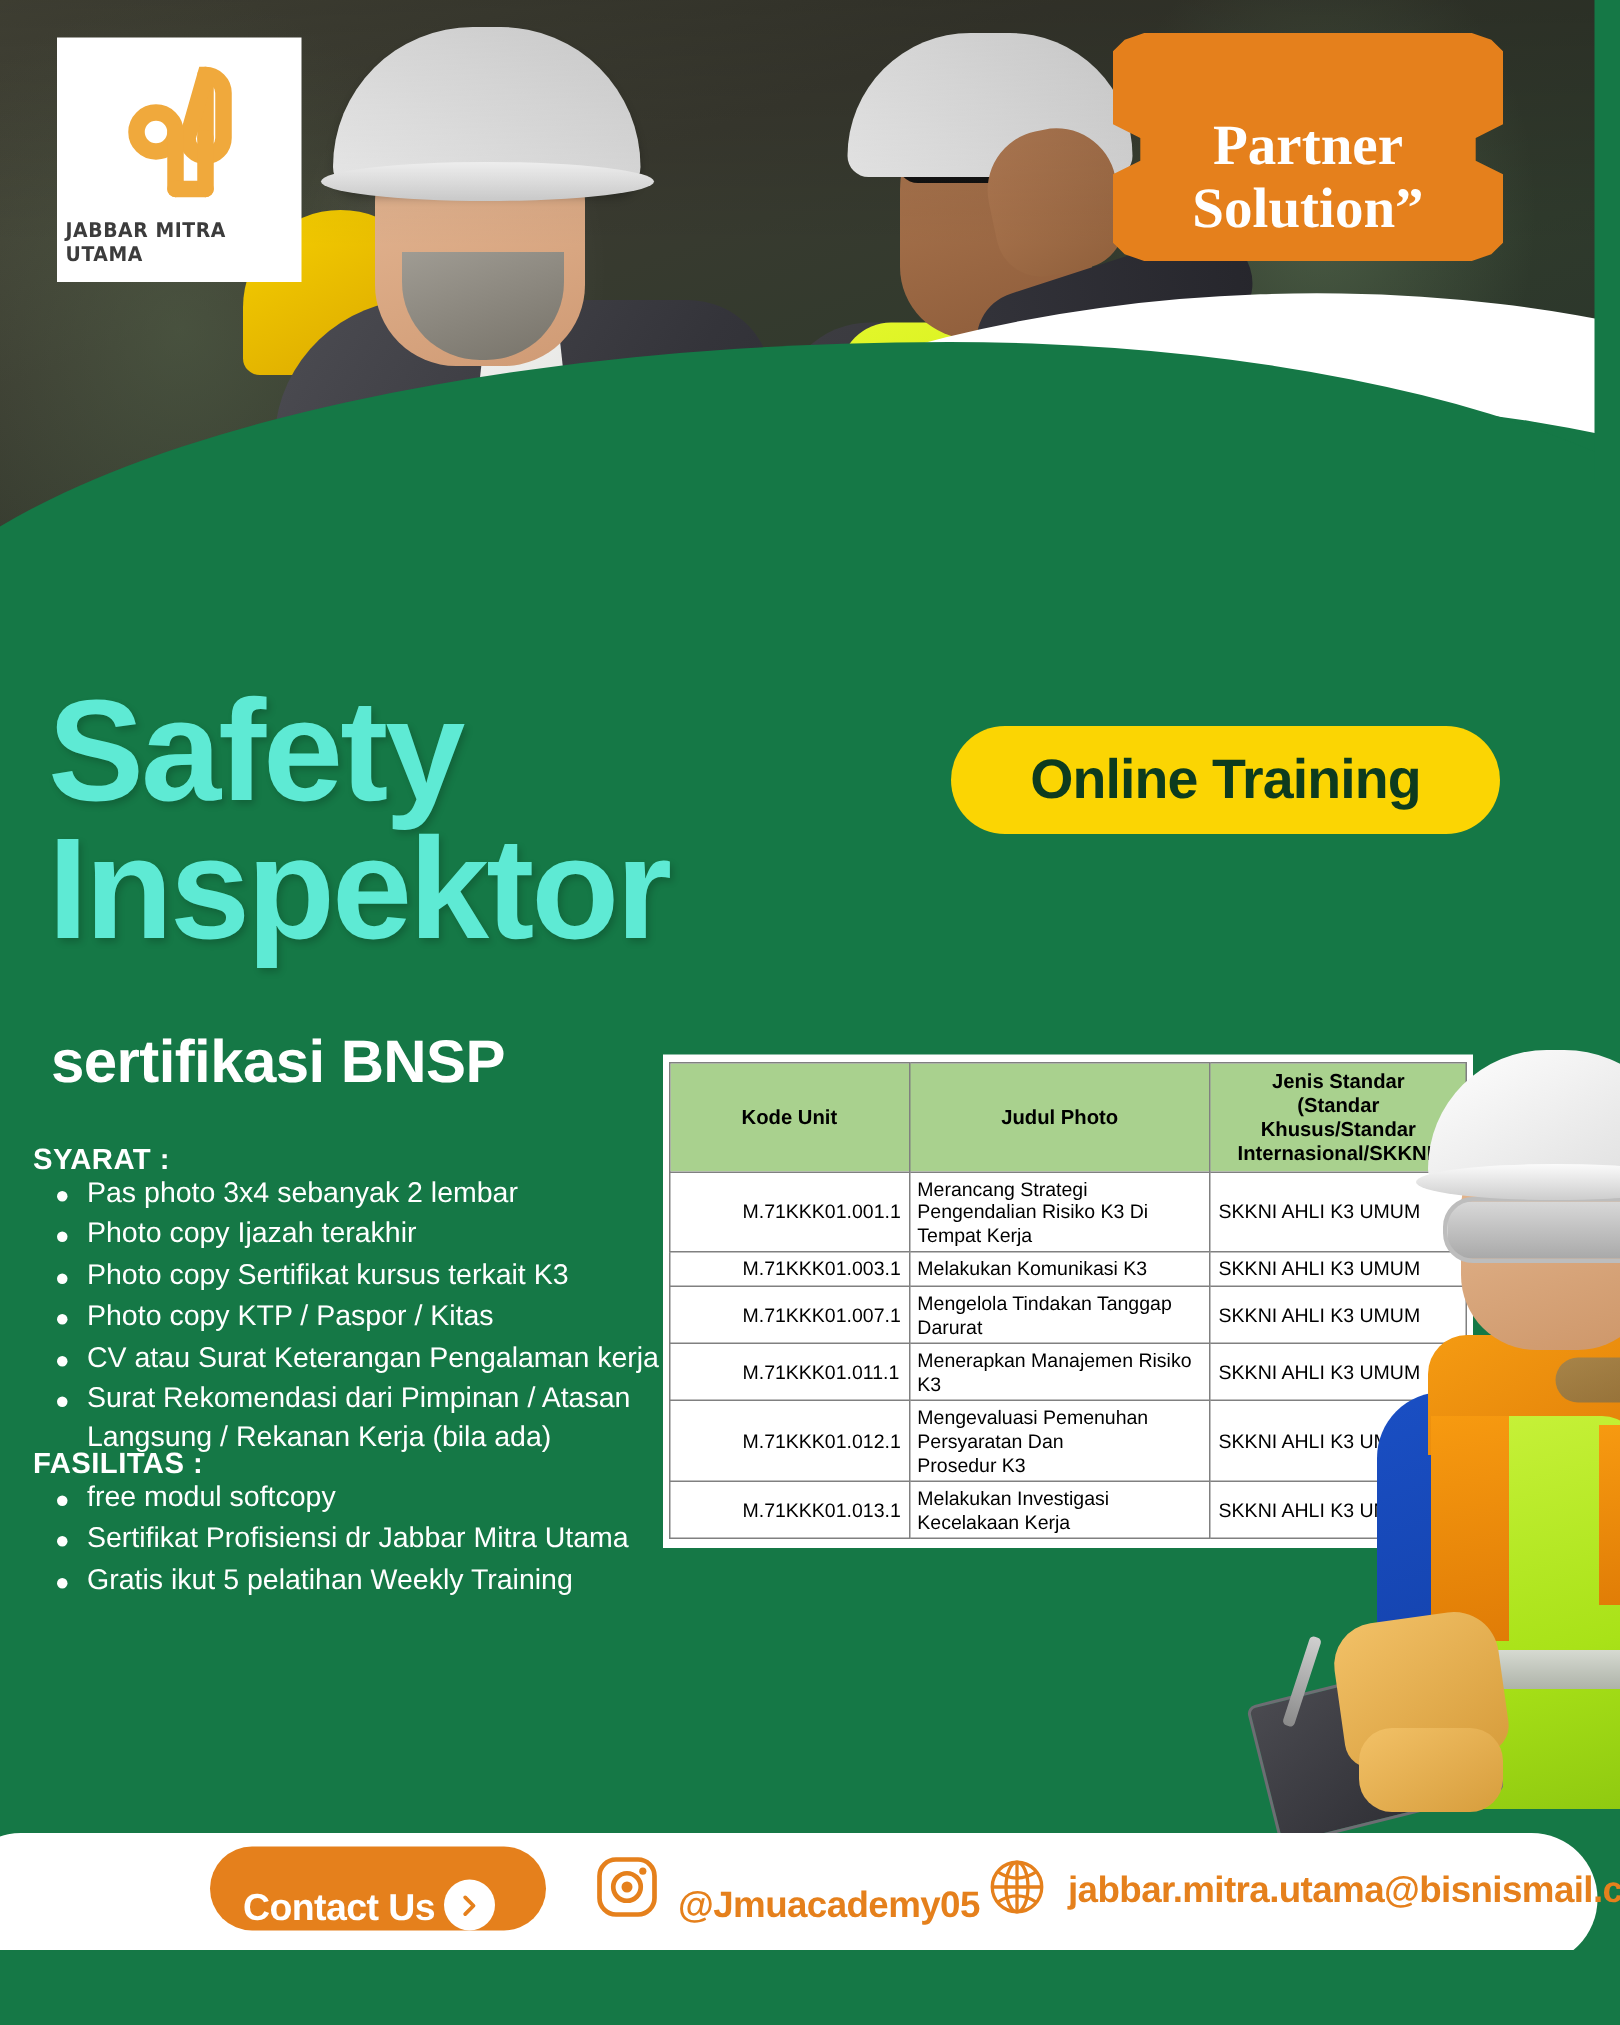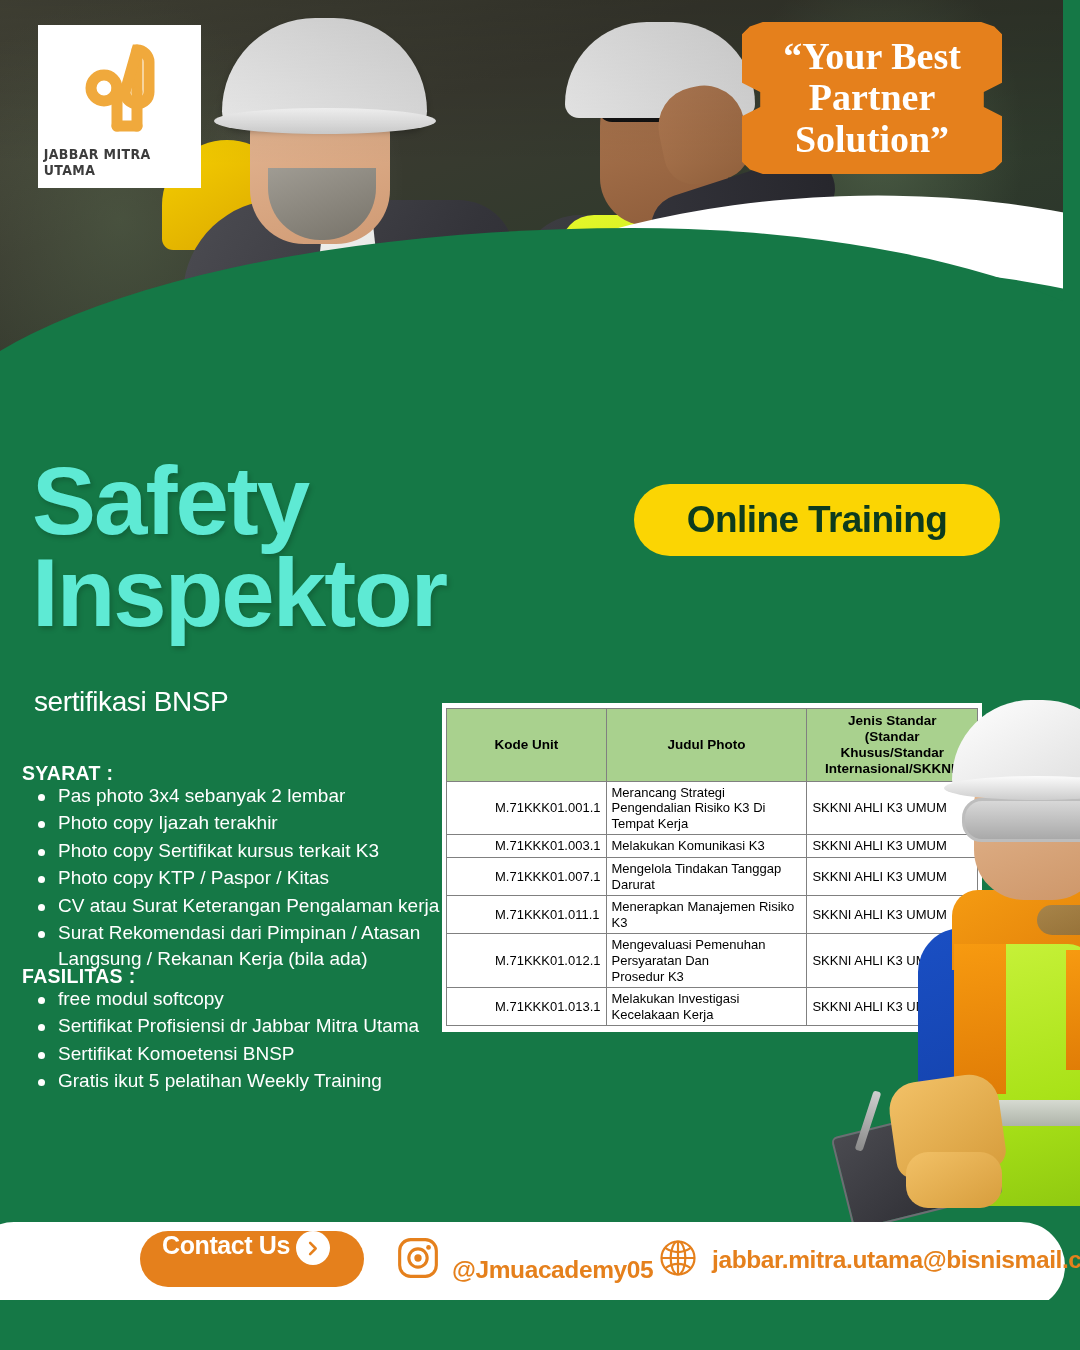--- a/index.html
+++ b/index.html
@@ -67,21 +67,21 @@
     font-family:"Liberation Serif",serif;color:#fff;font-weight:700;font-size:38px;line-height:1.08;
     display:flex;align-items:center;justify-content:center;text-align:center;padding:4px 10px;box-sizing:border-box;
     -webkit-mask-image:none;
     clip-path: polygon(0% 8%, 3% 3%, 8% 0%, 92% 0%, 97% 3%, 100% 8%, 100% 40%, 93% 46%, 93% 56%, 100% 62%, 100% 92%, 97% 97%, 92% 100%, 8% 100%, 3% 97%, 0% 92%, 0% 62%, 7% 56%, 7% 46%, 0% 40%);
   }
 
   
   .title{position:absolute;left:32px;top:455px;color:#5eead4;font-weight:800;font-size:96px;line-height:.96;
     letter-spacing:-2px;text-shadow:2px 3px 5px rgba(0,0,0,.18);}
   .title .l2{display:block;}
-  .subtitle{position:absolute;left:34px;top:686px;color:#fff;font-weight:400;font-size:28px;letter-spacing:-.4px;}
+  .subtitle{position:absolute;left:34px;top:686px;color:#fff;font-weight:700;font-size:40px;letter-spacing:-.4px;}
 
   .ot-badge{position:absolute;left:634px;top:484px;width:366px;height:72px;background:#FBD503;color:#0d3b1e;
     border-radius:40px;display:flex;align-items:center;justify-content:center;font-size:37px;font-weight:800;letter-spacing:-.6px;}
 
   
   .sec-head{position:absolute;color:#fff;font-weight:700;font-size:19.5px;letter-spacing:.3px;}
   ul.plist{position:absolute;margin:0;padding:0 0 0 36px;color:#fff;font-size:19px;line-height:1.39;list-style:none;}
   ul.plist li{position:relative;margin:0 0 1px 0;}
   ul.plist li:before{content:"";position:absolute;left:-20px;top:11px;width:7px;height:7px;border-radius:50%;background:#fff;}
   #syarat-head{left:22px;top:762px;}
@@ -112,21 +112,21 @@
   .w-vorange2{position:absolute;left:166px;top:250px;width:34px;height:120px;background:linear-gradient(170deg,#f79a10,#e07c06);}
   .w-reflect{position:absolute;left:54px;top:400px;width:140px;height:26px;background:linear-gradient(180deg,#d6dad1,#aeb3a9);}
   .w-glove{position:absolute;left:-8px;top:378px;width:110px;height:96px;background:linear-gradient(150deg,#f2c167,#d79d3c);border-radius:28px 30px 18px 18px;transform:rotate(-8deg);}
   .w-glove2{position:absolute;left:6px;top:452px;width:96px;height:56px;background:linear-gradient(150deg,#f2c167,#d79d3c);border-radius:22px;}
   .w-clip{position:absolute;left:-60px;top:418px;width:150px;height:92px;background:linear-gradient(150deg,#4a4a50,#2a2a30);border-radius:6px;transform:rotate(-14deg);border:2px solid #6d6d73;}
   .w-pen{position:absolute;left:-36px;top:390px;width:8px;height:62px;background:linear-gradient(180deg,#cfcfcf,#8a8a8a);transform:rotate(18deg);border-radius:3px;}
 
   
   .footer-bar{position:absolute;left:-30px;top:1222px;width:1095px;height:88px;background:#fff;border-radius:44px;}
   .contact-btn{position:absolute;left:140px;top:1231px;width:224px;height:56px;background:#E5801C;border-radius:32px;
-    display:flex;align-items:flex-start;gap:6px;padding:0 12px 0 22px;box-sizing:border-box;color:#fff;font-weight:800;font-size:25px;letter-spacing:-.4px;}
+    display:flex;align-items:flex-end;gap:6px;padding:0 12px 0 22px;box-sizing:border-box;color:#fff;font-weight:800;font-size:25px;letter-spacing:-.4px;}
   .arrow-circ{width:34px;height:34px;border-radius:50%;background:#fff;display:flex;align-items:center;justify-content:center;flex:0 0 auto;}
   .ig-item{position:absolute;left:396px;top:1236px;display:flex;align-items:flex-end;gap:12px;}
   .mail-item{position:absolute;left:656px;top:1236px;display:flex;align-items:center;gap:12px;}
   .ctext{color:#E5801C;font-weight:800;font-size:24.5px;letter-spacing:-.4px;white-space:nowrap;}
   .bottom-green{position:absolute;left:0;top:1300px;width:1080px;height:50px;background:#157846;}
 </style>
 </head>
 <body>
 
 <div id="poster">
@@ -174,21 +174,21 @@
           <path d="M43 90 L63 90"></path>
           <path d="M63 56 L63 90"></path>
         </g>
       </svg>
     </div>
     <div class="logo-name">JABBAR MITRA UTAMA</div>
   </div>
 
   <div class="quote-badge">
     <div>
-      <span>“Your Best</span><br>
+      <br>
       <span>Partner</span><br>
       <span>Solution”</span>
     </div>
   </div>
 
   <div class="title">
     <span>Safety</span>
     <span class="l2">Inspektor</span>
   </div>
   <div class="subtitle">sertifikasi BNSP</div>
@@ -202,21 +202,20 @@
     <li>Photo copy Sertifikat kursus terkait K3</li>
     <li>Photo copy KTP / Paspor / Kitas</li>
     <li>CV atau Surat Keterangan Pengalaman kerja</li>
     <li>Surat Rekomendasi dari Pimpinan / Atasan Langsung / Rekanan Kerja (bila ada)</li>
   </ul>
 
   <div class="sec-head" id="fasil-head">FASILITAS :</div>
   <ul class="plist" id="fasil-list">
     <li>free modul softcopy</li>
     <li>Sertifikat Profisiensi dr Jabbar Mitra Utama</li>
-    <li>Sertifikat Komoetensi BNSP</li>
     <li>Gratis ikut 5 pelatihan Weekly Training</li>
   </ul>
 
   <div class="tbl-wrap">
     <table class="unit">
       <thead>
         <tr>
           <th class="col-a">Kode Unit</th>
           <th class="col-b">Judul Photo</th>
           <th class="col-c">

